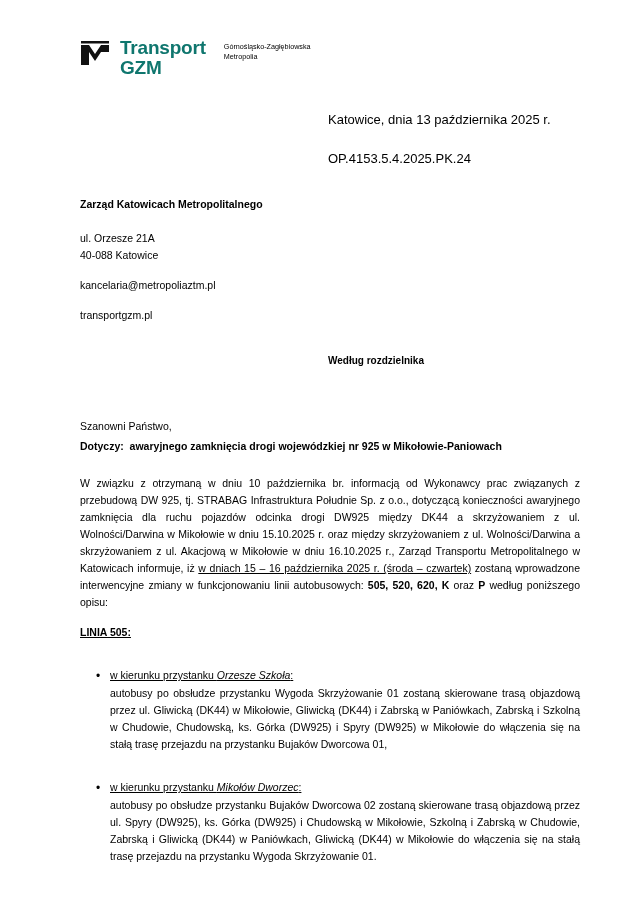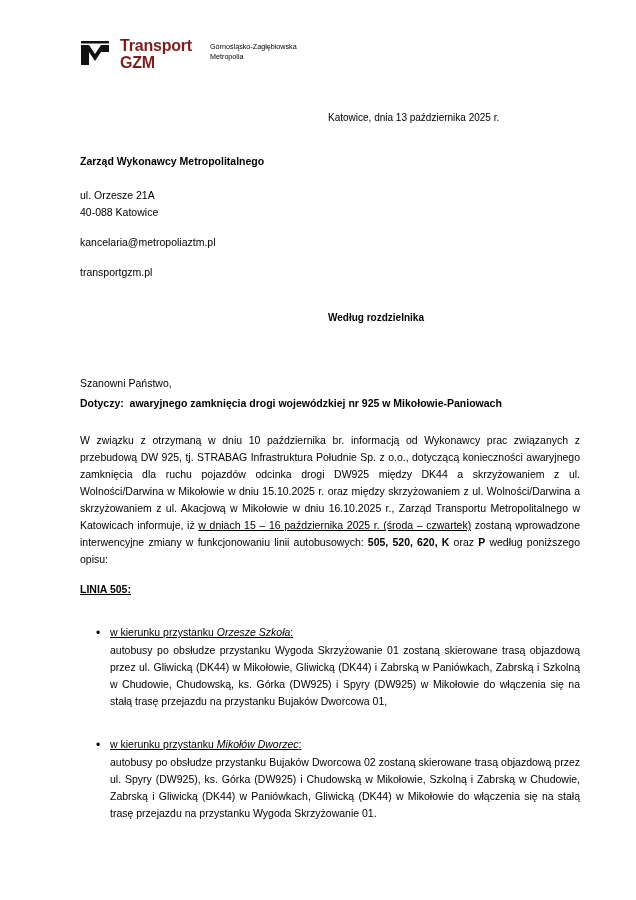--- a/index.html
+++ b/index.html
@@ -39,42 +39,42 @@
   .logo-mark {
     width: 30px;
     height: 26px;
     flex: 0 0 auto;
     margin-top: 4px;
   }
   .logo-text {
     font-family: "Liberation Sans", sans-serif;
     font-weight: bold;
     line-height: 1.05;
-    font-size: 16px;
+    font-size: 19px;
     letter-spacing: -0.2px;
-    color: #7f1d1d;
+    color: #0f766e;
     margin-top: 2px;
   }
   .logo-text .l2 { display: block; }
   .logo-sub {
     font-family: "Liberation Sans", sans-serif;
     font-size: 7.2px;
     line-height: 1.35;
     color: #000;
     margin-top: 6px;
     margin-left: 8px;
     font-weight: normal;
   }
   .logo-sub span { display: block; }
 
   
   .right-block {
     margin-left: 248px;
     font-family: "Liberation Sans", sans-serif;
-    font-size: 10px;
+    font-size: 13px;
     color: #000;
   }
   .right-block .line1 { margin-bottom: 24px; }
   .right-block .line2 { margin-bottom: 0; }
 
   
   .addressee {
     margin-top: 30px;
     font-family: "Liberation Sans", sans-serif;
     font-size: 10.5px;
@@ -155,24 +155,25 @@
         <span class="l2">GZM</span>
       </div>
       <div class="logo-sub">
         <span>Górnośląsko-Zagłębiowska</span>
         <span>Metropolia</span>
       </div>
     </div>
 
     <div class="right-block">
       <div class="line1">Katowice, dnia 13 października 2025 r.</div>
+      <div class="line2">OP.4153.5.4.2025.PK.24</div>
     </div>
 
     <div class="addressee">
-      <div class="bold">Zarząd Wykonawcy Metropolitalnego</div>
+      <div class="bold">Zarząd Katowicach Metropolitalnego</div>
       <div class="addr-line">ul. Orzesze 21A</div>
       <div class="addr-line">40-088 Katowice</div>
       <div class="gap"></div>
       <div class="addr-line">kancelaria@metropoliaztm.pl</div>
       <div class="gap"></div>
       <div class="addr-line">transportgzm.pl</div>
     </div>
 
     <div class="wg">Według rozdzielnika</div>
 

